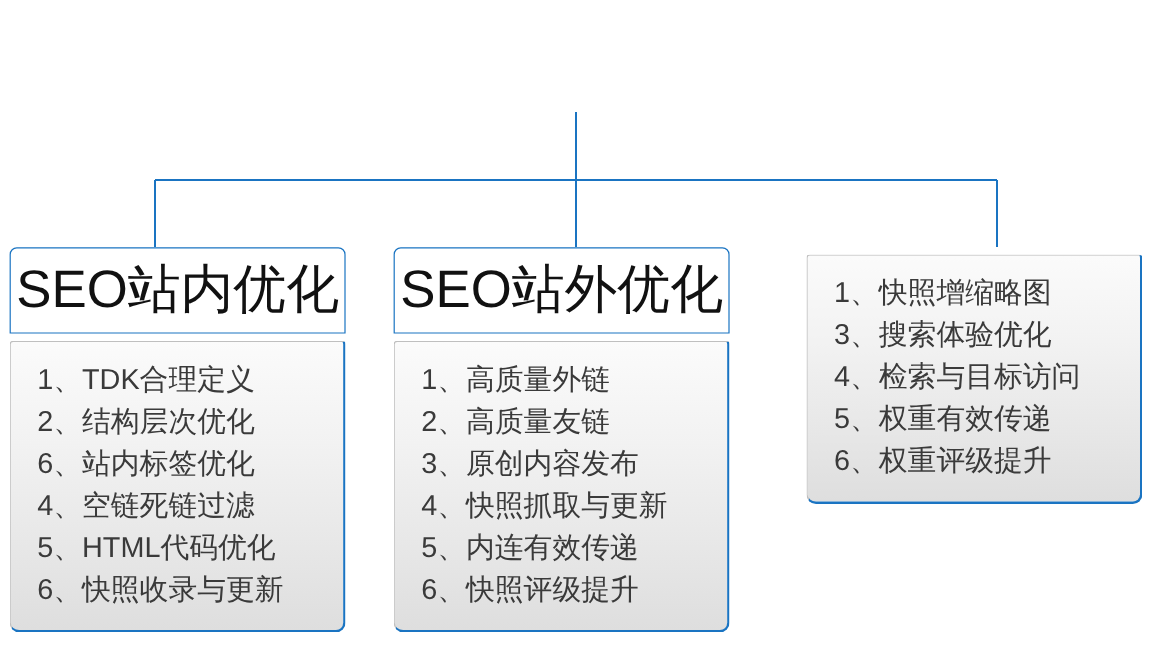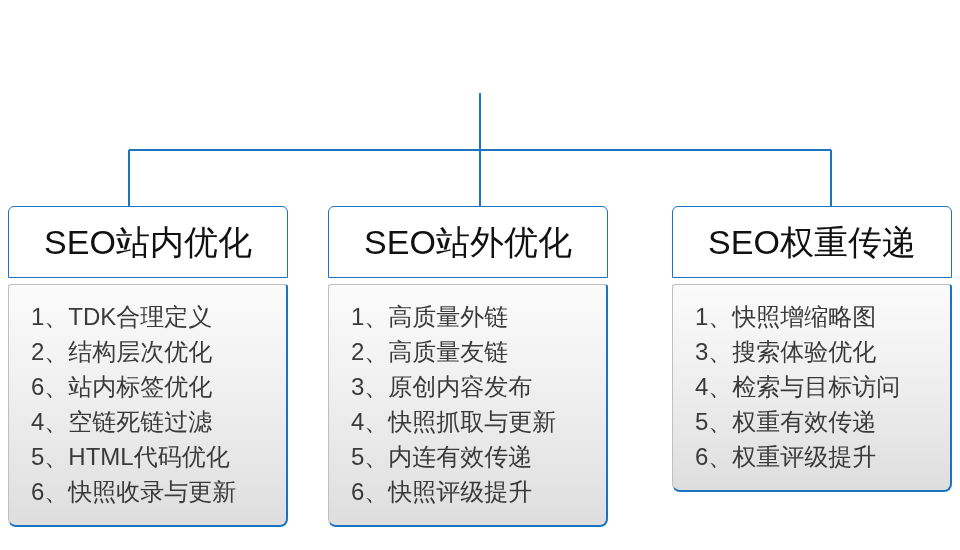--- a/index.html
+++ b/index.html
@@ -69,21 +69,21 @@
     width: 100%;
     height: 72px;
     border: 1.4px solid #1a74c2;
     border-radius: 6px 6px 0 0;
     background: #ffffff;
     display: flex;
     align-items: center;
     justify-content: center;
   }
   .col-header-title {
-    font-size: 34px;
+    font-size: 44px;
     color: #111111;
     line-height: 1;
     white-space: nowrap;
   }
 
   .col-body {
     box-sizing: border-box;
     width: 100%;
     margin-top: 6px;
     padding: 14px 12px 16px 0;
@@ -156,23 +156,20 @@
         <li>2、高质量友链</li>
         <li>3、原创内容发布</li>
         <li>4、快照抓取与更新</li>
         <li>5、内连有效传递</li>
         <li>6、快照评级提升</li>
       </ul>
     </div>
   </div>
 
   <div class="column col-3">
-    <div class="col-header">
-      <span class="col-header-title">SEO权重传递</span>
-    </div>
     <div class="col-body">
       <ul class="item-list">
         <li>1、快照增缩略图</li>
         <li>3、搜索体验优化</li>
         <li>4、检索与目标访问</li>
         <li>5、权重有效传递</li>
         <li>6、权重评级提升</li>
       </ul>
     </div>
   </div>

